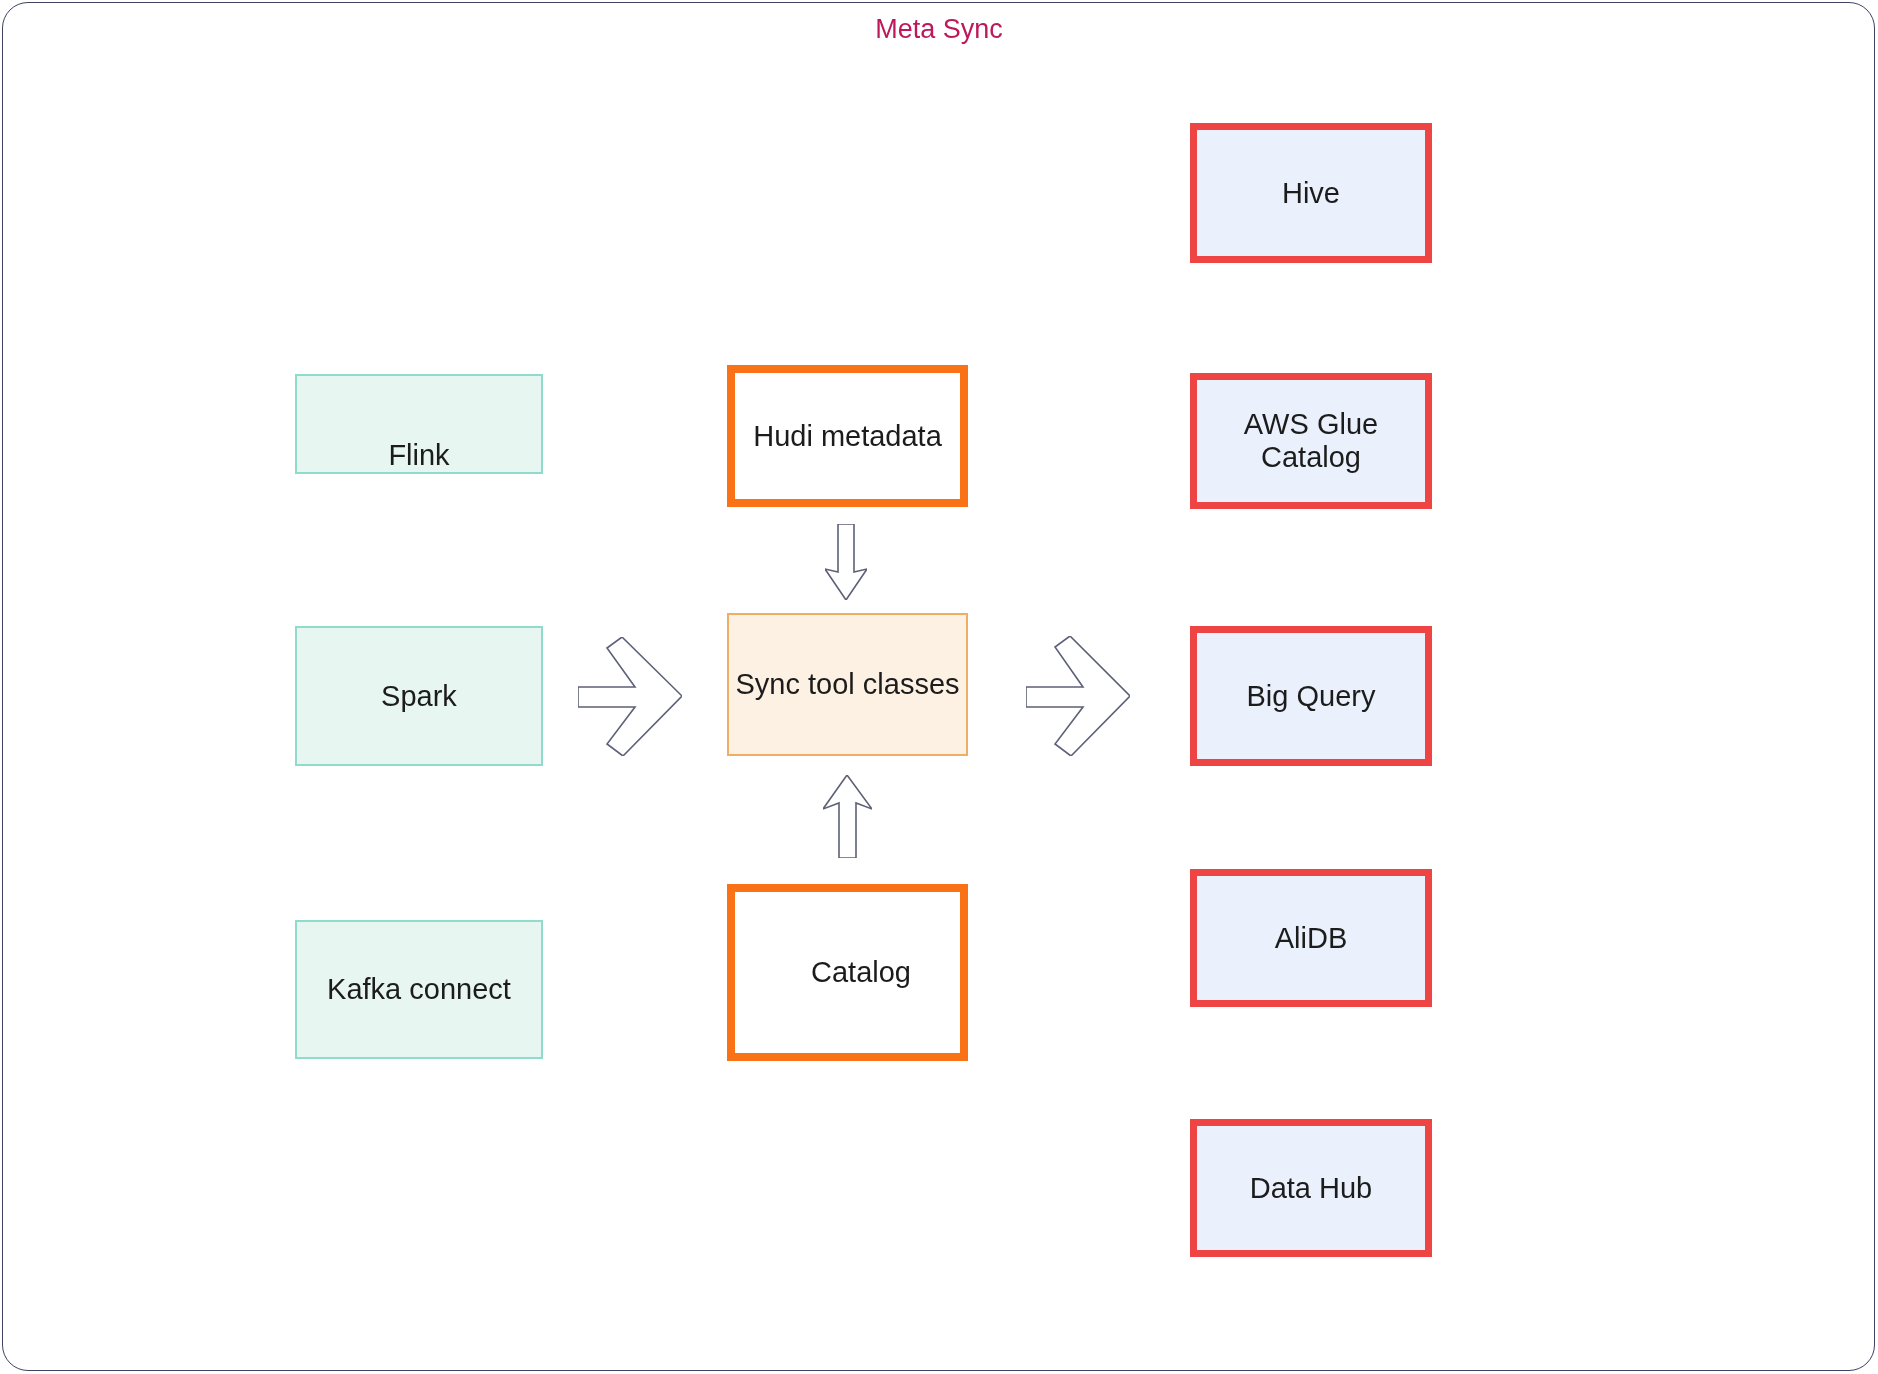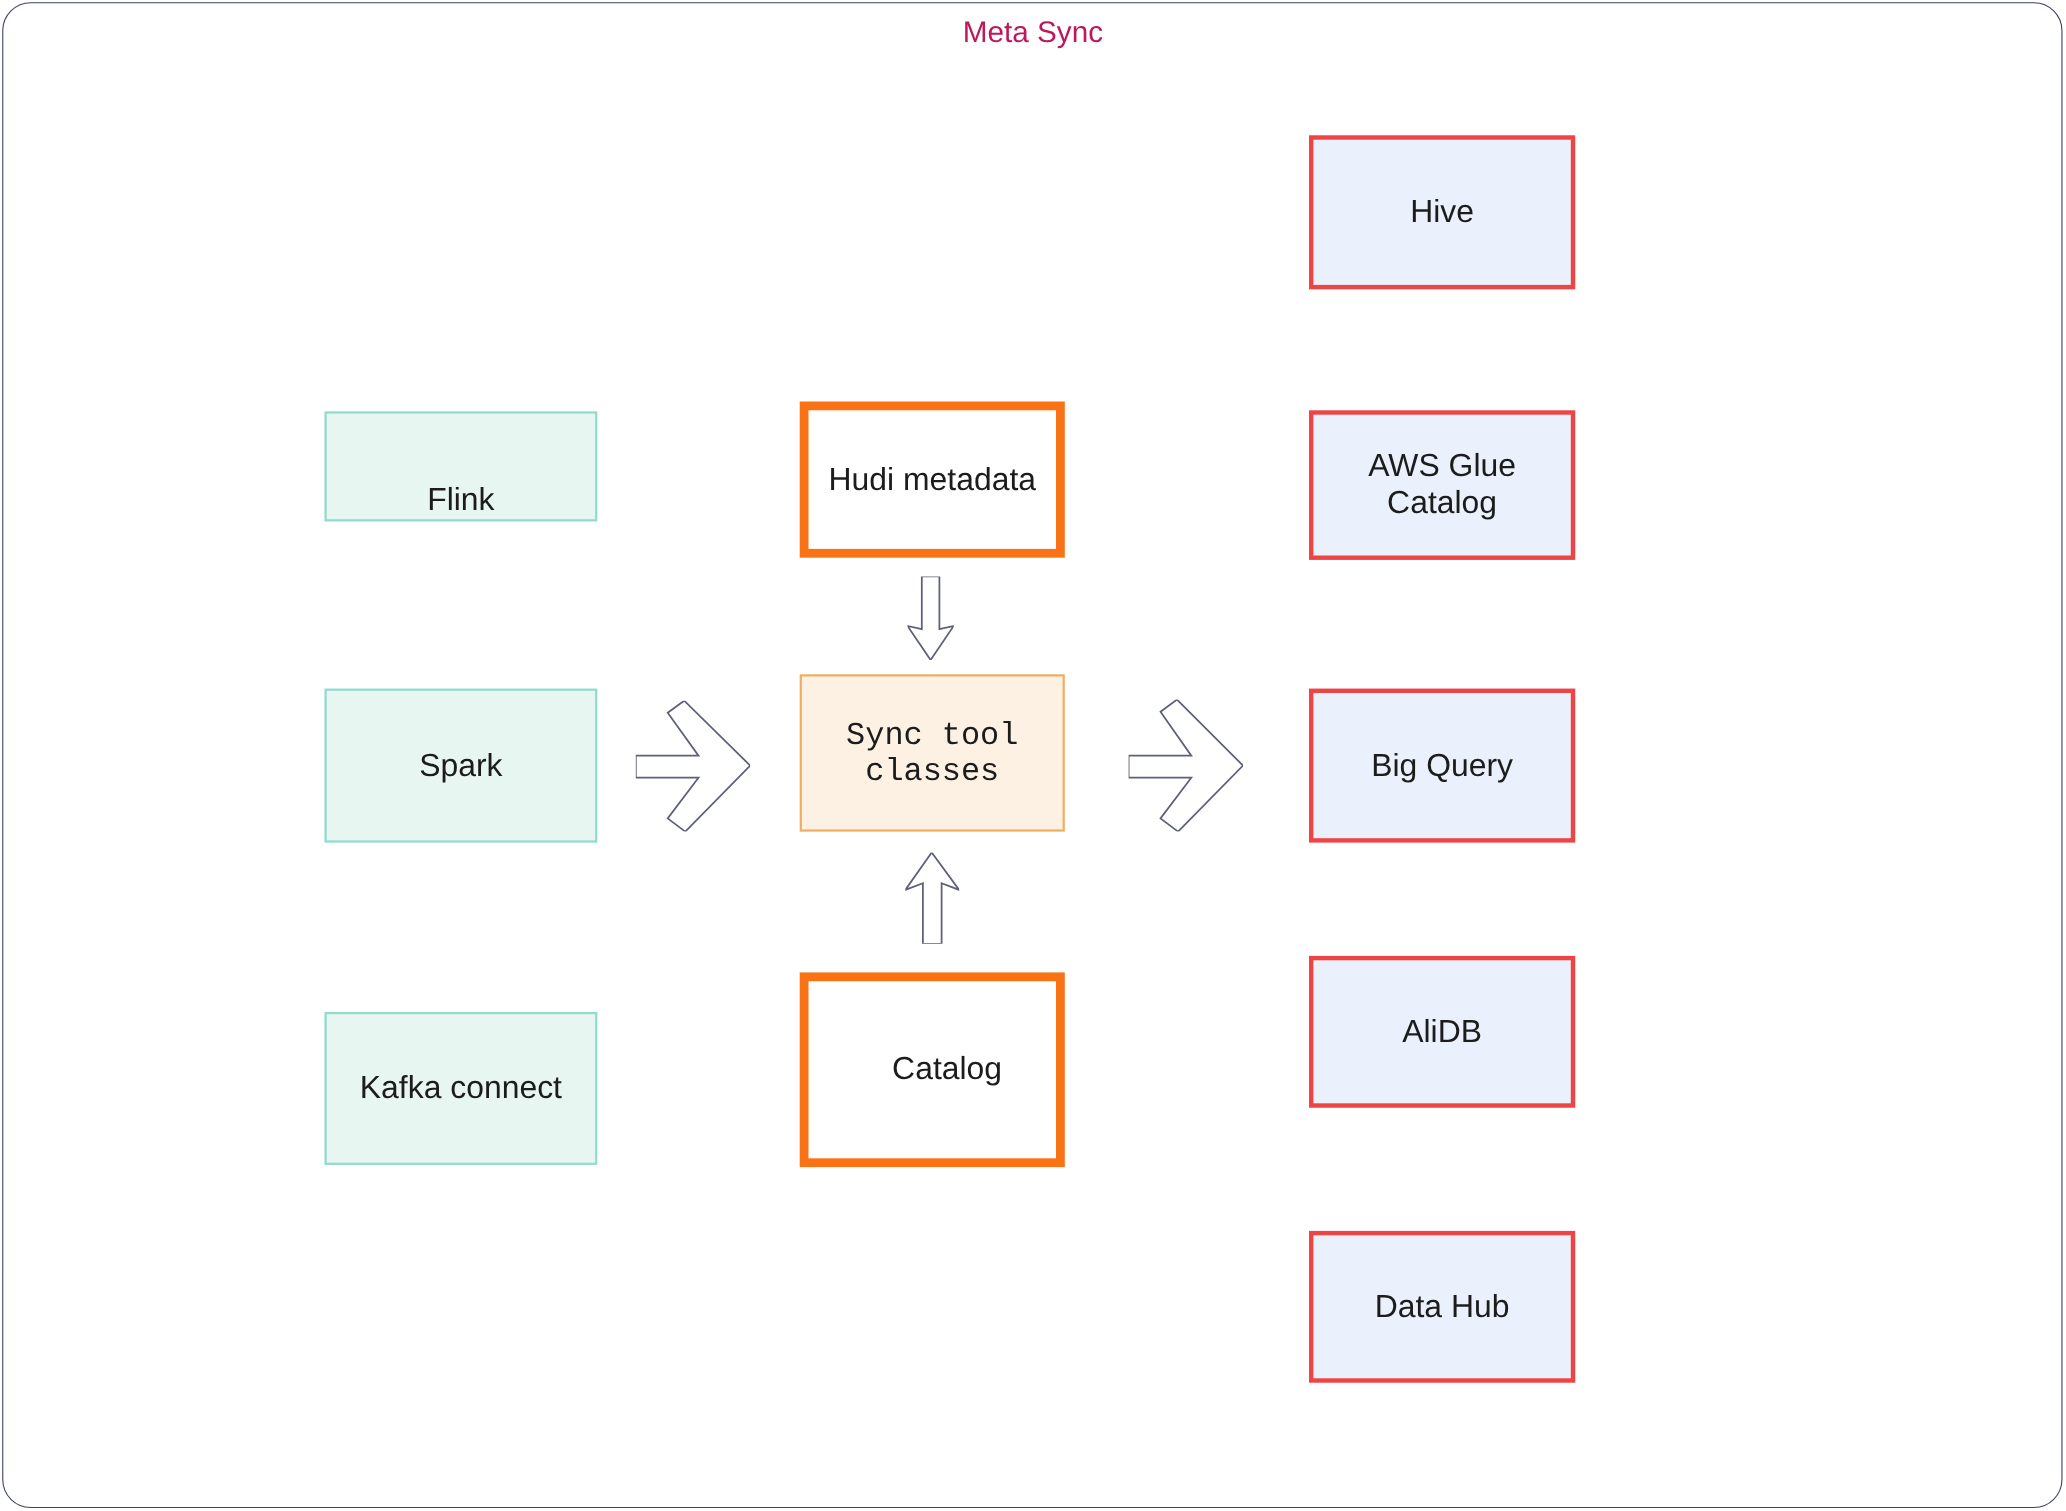--- a/index.html
+++ b/index.html
@@ -39,21 +39,21 @@
     font-size: 29px;
     color: #1c1c1c;
     box-sizing: border-box;
   }
   .node-source {
     background: #e8f6f2;
     border: 2px solid #8fdccd;
   }
   .node-target {
     background: #eaf1fc;
-    border: 4px solid #ef4444;
+    border: 7px solid #ef4444;
   }
   .node-neutral {
     background: #ffffff;
     border: 8px solid #f97316;
   }
   .node-highlight {
     background: #fdf1e4;
     border: 2px solid #f0ae64;
   }
   .arrow {
@@ -68,21 +68,21 @@
     stroke-width: 1.6;
     stroke-linejoin: miter;
   }
 
   
   #node-flink       { left: 295px;  top: 374px;  width: 248px; height: 100px; align-items: flex-end; }
   #node-spark       { left: 295px;  top: 626px;  width: 248px; height: 140px; }
   #node-kafka       { left: 295px;  top: 920px;  width: 248px; height: 139px; }
 
   #node-hudi        { left: 727px;  top: 365px;  width: 241px; height: 142px; }
-  #node-sync        { left: 727px;  top: 613px;  width: 241px; height: 143px; font-family: Liberation Mono, monospace; }
+  #node-sync        { left: 727px;  top: 613px;  width: 241px; height: 143px; }
   #node-catalog     { left: 727px;  top: 884px;  width: 241px; height: 177px; padding-left: 27px; }
 
   #node-hive        { left: 1190px; top: 123px;  width: 242px; height: 140px; }
   #node-awsglue     { left: 1190px; top: 373px;  width: 242px; height: 136px; }
   #node-bigquery    { left: 1190px; top: 626px;  width: 242px; height: 140px; }
   #node-alidb       { left: 1190px; top: 869px;  width: 242px; height: 138px; }
   #node-datahub     { left: 1190px; top: 1119px; width: 242px; height: 138px; }
 
   #arrow-down       { left: 825px;  top: 524px; }
   #arrow-up         { left: 823px;  top: 775px; }

